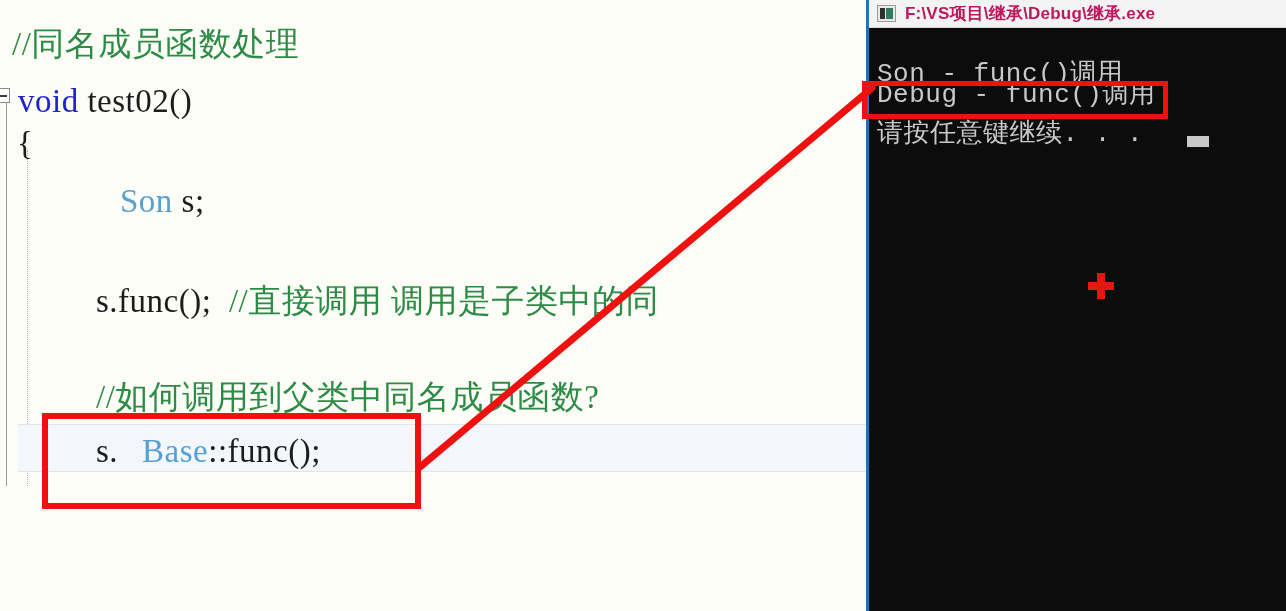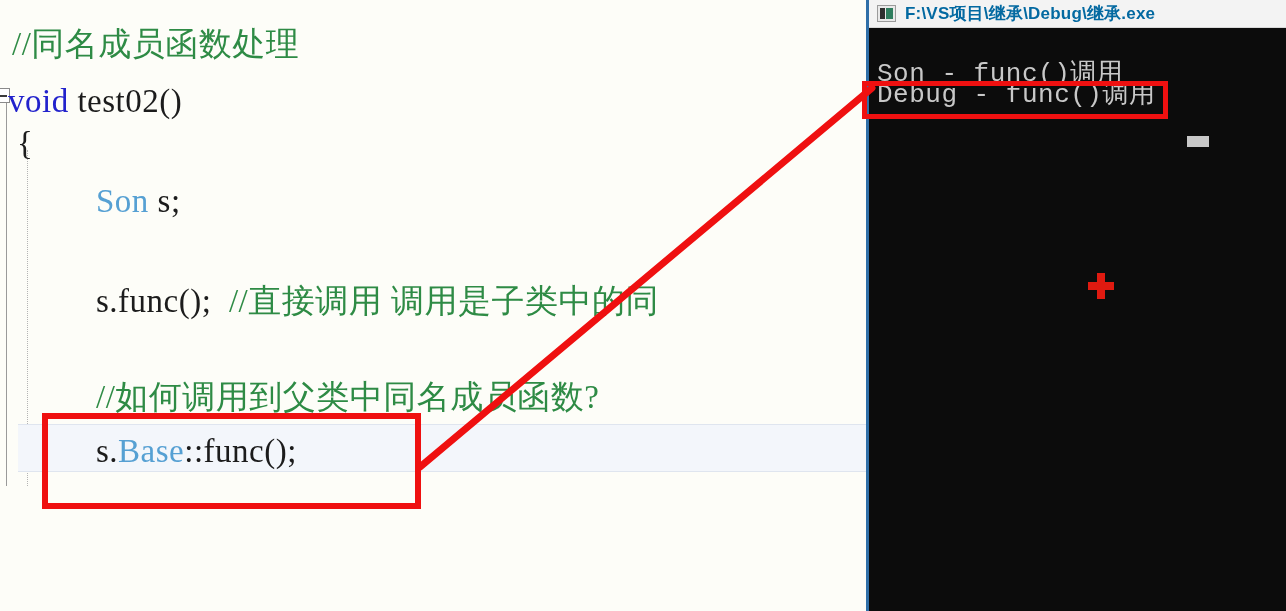--- a/index.html
+++ b/index.html
@@ -75,21 +75,21 @@
   .code-line {
     position: absolute;
     white-space: pre;
     font-size: 33px;
     line-height: 38px;
     letter-spacing: 0.5px;
     color: #1c1c1c;
   }
   .cmt { color: #2e8b45; }
   .kw  { color: #2222cc; }
-  .typ { color: #56a0d3; }
+  .typ { color: #56a0d3; margin-left: 24px; }
   .pln { color: #1c1c1c; }
 
   
   .current-line {
     position: absolute;
     left: 18px;
     top: 424px;
     width: 848px;
     height: 48px;
     background: #f3f6fb;
@@ -179,21 +179,21 @@
     content: "";
     position: absolute;
     left: 8px; top: 2px;
     width: 7px; height: 11px;
     background: #2f7d5e;
   }
   #console-title-text {
     font-family: "Liberation Sans", sans-serif;
     font-size: 17px;
     font-weight: bold;
-    color: #0369a1;
+    color: #be185d;
     white-space: nowrap;
     letter-spacing: 0.2px;
   }
   .console-line {
     position: absolute;
     left: 8px;
     white-space: pre;
     color: #c8c8c8;
     font-family: "Liberation Mono", "DejaVu Sans Mono", monospace;
     font-size: 26px;
@@ -243,21 +243,21 @@
     <div class="outline-bar"></div>
     <div class="outline-bar-foot"></div>
     <div class="fold-box"></div>
     <div class="indent-guide"></div>
 
     <div class="current-line"></div>
     <div class="brace-hl"></div>
 
     <div class="code-line cmt" style="left:12px; top:25px;">//同名成员函数处理</div>
 
-    <div class="code-line" style="left:8px; top:82px;text-align:center;"><span class="kw">void</span><span class="pln"> test02()</span></div>
+    <div class="code-line" style="left:18px; top:82px;text-align:center;"><span class="kw">void</span><span class="pln"> test02()</span></div>
 
     <div class="code-line pln" style="left:17px; top:124px;">{</div>
 
     <div class="code-line" style="left:96px; top:182px;"><span class="typ">Son</span><span class="pln"> s;</span></div>
 
     <div class="code-line" style="left:96px; top:282px;"><span class="pln">s.func();  </span><span class="cmt">//直接调用 调用是子类中的同</span></div>
 
     <div class="code-line cmt" style="left:96px; top:378px;">//如何调用到父类中同名成员函数?</div>
 
     <div class="code-line" style="left:96px; top:432px;"><span class="pln">s.</span><span class="typ">Base</span><span class="pln">::func();</span></div>
@@ -269,20 +269,21 @@
 
     <div id="console-titlebar">
       <div class="winicon"></div>
       <div id="console-title-text">F:\VS项目\继承\Debug\继承.exe</div>
     </div>
 
     <div class="console-line" id="console-line-0">Son - func()调用</div>
 
     <div class="console-line" id="console-line-1">Debug - func()调用</div>
 
+    <div class="console-line" id="console-line-2">请按任意键继续. . .</div>
 
     <div id="console-cursor"></div>
   </div>
 
   <div id="console-marker"></div>
 
   <div class="red-box" id="code-red-box"></div>
 
   <div class="red-box" id="console-red-box"></div>
 

